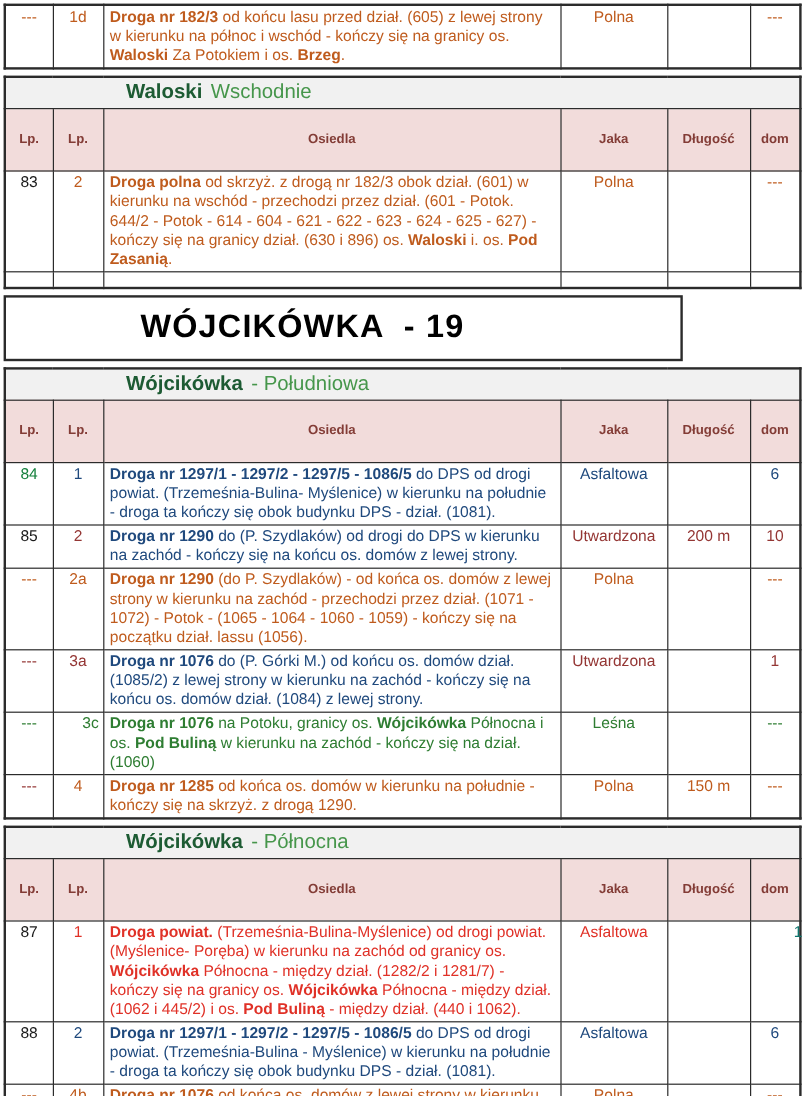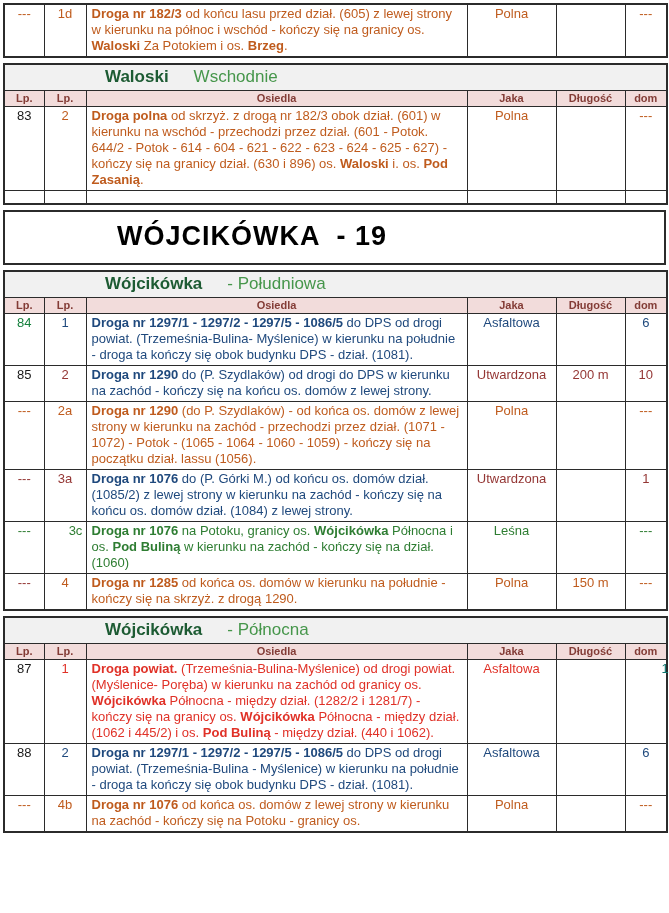--- a/index.html
+++ b/index.html
@@ -24,34 +24,34 @@
 
   tr.band th {
     background: #F1F1F1;
     text-align: left;
     padding: 2px 4px 3px 100px;
     font-size: 17px;
     line-height: 20px;
     font-weight: normal;
   }
   .band-bold { color: #1D5B33; font-weight: bold; }
-  .band-light { color: #46964B; margin-left: 25px; }
+  .band-light { color: #46964B; margin-left: 7px; }
 
   tr.head th {
     background: #F2DCDB;
     color: #833C36;
     font-size: 11px;
     line-height: 13px;
     font-weight: bold;
-    padding: 1px 2px;
+    padding: 19px 2px;
     text-align: center;
   }
 
   .title-box {
-    width: 663px;
+    width: 566px;
     border: 2px solid #2b2b2b;
     margin: 5px 0;
     padding: 9px 0 11px 112px;
     background: #ffffff;
   }
   .title-box h1 {
     margin: 0;
     font-size: 27px;
     letter-spacing: 1px;
     color: #000000;

